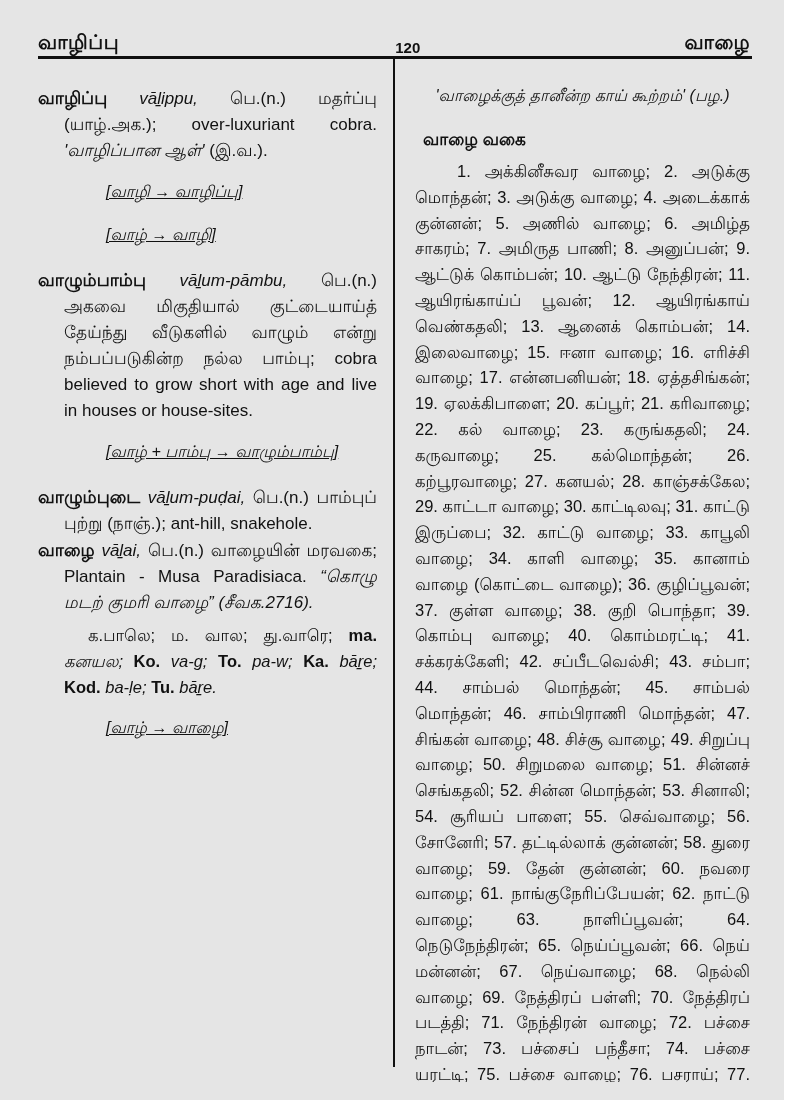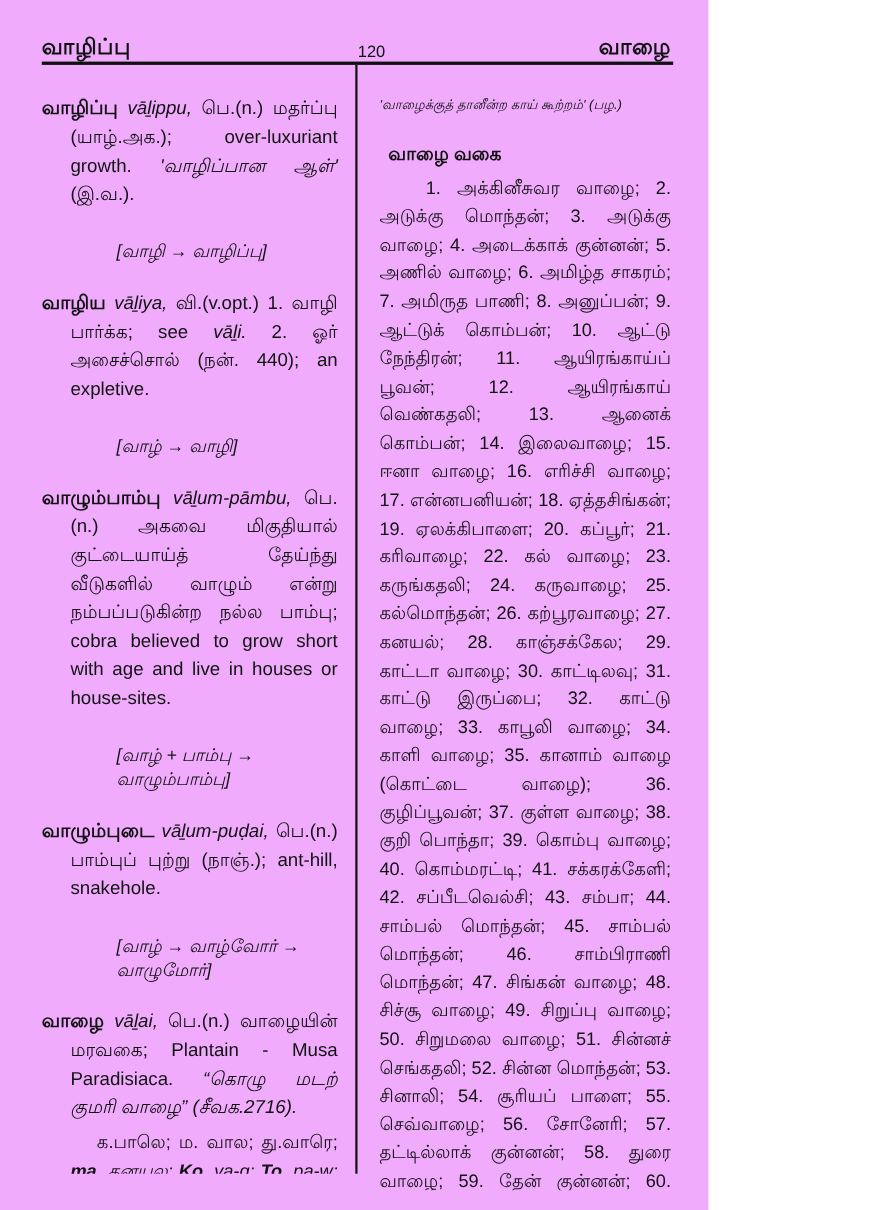--- a/index.html
+++ b/index.html
@@ -4,62 +4,63 @@
 <style>
   * { margin: 0; padding: 0; box-sizing: border-box; }
   html, body { background: #ffffff; }
   body {
     width: 800px; height: 1100px;
     font-family: "Liberation Sans", sans-serif;
     color: #111;
   }
   .page {
     position: relative;
-    width: 644px; height: 1100px;
-    background: #f0abfc;
+    width: 784px; height: 1100px;
+    background: #e5e5e5;
     overflow: hidden;
   }
   
   .hdr {
     position: absolute; top: 26px; left: 38px; right: 34px;
     display: flex; align-items: flex-end; justify-content: space-between;
     height: 30px;
   }
   .guide { font-weight: bold; font-size: 20px; letter-spacing: .5px; }
-  .pageno { font-size: 15px; font-weight: normal; transform: translateX(6px); }
+  .pageno { font-size: 15px; font-weight: bold; transform: translateX(6px); }
   
   .columns {
     position: absolute; top: 56px; left: 38px; right: 32px; bottom: 18px;
     border-top: 3px solid #101010;
     display: flex;
   }
   .col { width: 50%; overflow: hidden; }
   .col.left  { padding: 26px 16px 0 0; border-right: 2px solid #101010; height: 1008px; }
   .col.right { padding: 24px 2px 0 20px; }
   
   .entry {
     font-size: 17px; line-height: 26px;
     text-align: justify;
     padding-left: 26px; text-indent: -26px;
   }
   .headword { font-weight: bold; font-size: 17.5px; }
   .translit { font-style: italic; font-weight: normal; }
   .tquote { font-style: italic; }
   .etym {
     font-style: italic; font-size: 16px; line-height: 22px;
-    margin: 29px 0 21px 68px;
+    margin: 17px 0 21px 68px;
+    text-decoration: underline;
   }
   .cognates {
     margin: 6px 0 0 26px; text-indent: 24px;
     font-size: 16.5px; line-height: 26px; text-align: justify;
   }
-  .clang { font-weight: bold; font-style: italic; }
+  .clang { font-weight: bold; }
   .cform { font-style: italic; }
   
-  .proverb { font-style: italic; font-size: 12px; line-height: 25px; white-space: nowrap; }
+  .proverb { font-style: italic; font-size: 16px; line-height: 25px; white-space: nowrap; text-align: center; }
   .variety-heading { font-size: 17px; font-weight: bold; margin: 22px 0 8px 8px; }
   .variety-list {
     font-size: 16.5px; line-height: 25.8px;
     text-align: justify; text-indent: 42px;
   }
 </style>
 </head>
 <body>
 
 <div class="page">
@@ -70,45 +71,39 @@
     <span class="guide">வாழை</span>
   </div>
 
   <div class="columns">
 
     <section class="col left">
 
       <div class="entry">
         <span class="headword">வாழிப்பு</span>
         <span class="translit">vāḻippu,</span>
-        <span>பெ.(n.) மதர்ப்பு (யாழ்.அக.); over-luxuriant growth. </span><span class="tquote">'வாழிப்பான ஆள்'</span><span> (இ.வ.).</span>
+        <span>பெ.(n.) மதர்ப்பு (யாழ்.அக.); over-luxuriant cobra. </span><span class="tquote">'வாழிப்பான ஆள்'</span><span> (இ.வ.).</span>
       </div>
       <div class="etym">[வாழி → வாழிப்பு]</div>
 
-      <div class="entry">
-        <span class="headword">வாழிய</span>
-        <span class="translit">vāḻiya,</span>
-        <span>வி.(v.opt.) 1. வாழி பார்க்க; see </span><span class="tquote">vāḻi.</span><span> 2. ஓர் அசைச்சொல் (நன். 440); an expletive.</span>
-      </div>
       <div class="etym">[வாழ் → வாழி]</div>
 
       <div class="entry">
         <span class="headword">வாழும்பாம்பு</span>
         <span class="translit">vāḻum-pāmbu,</span>
         <span>பெ.(n.) அகவை மிகுதியால் குட்டையாய்த் தேய்ந்து வீடுகளில் வாழும் என்று நம்பப்படுகின்ற நல்ல பாம்பு; cobra believed to grow short with age and live in houses or house-sites.</span>
       </div>
       <div class="etym">[வாழ் + பாம்பு → வாழும்பாம்பு]</div>
 
       <div class="entry">
         <span class="headword">வாழும்புடை</span>
         <span class="translit">vāḻum-puḍai,</span>
         <span>பெ.(n.) பாம்புப் புற்று (நாஞ்.); ant-hill, snakehole.</span>
       </div>
 
-      <div class="etym">[வாழ் → வாழ்வோர் → வாழுமோர்]</div>
 
       <div class="entry">
         <span class="headword">வாழை</span>
         <span class="translit">vāḻai,</span>
         <span>பெ.(n.) வாழையின் மரவகை; Plantain - Musa Paradisiaca. </span><span class="tquote">“கொழு மடற் குமரி வாழை” (சீவக.2716).</span>
       </div>
       <div class="cognates">
         <span>க.பாலெ; ம. வால; து.வாரெ; </span>
         <span class="clang">ma.</span>
         <span class="cform">கனயல;</span>

